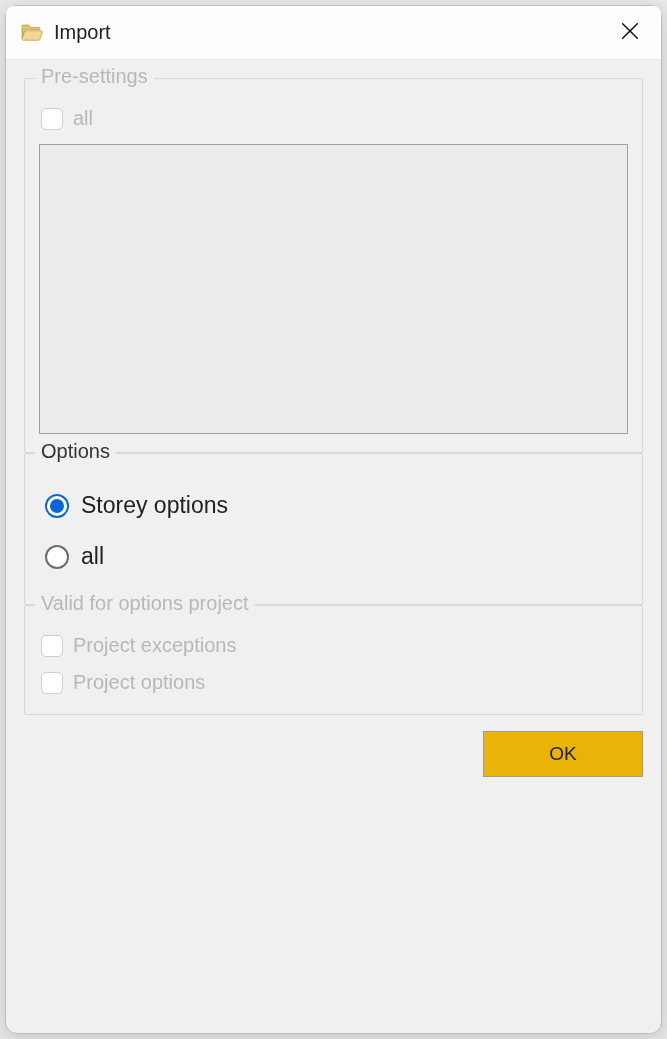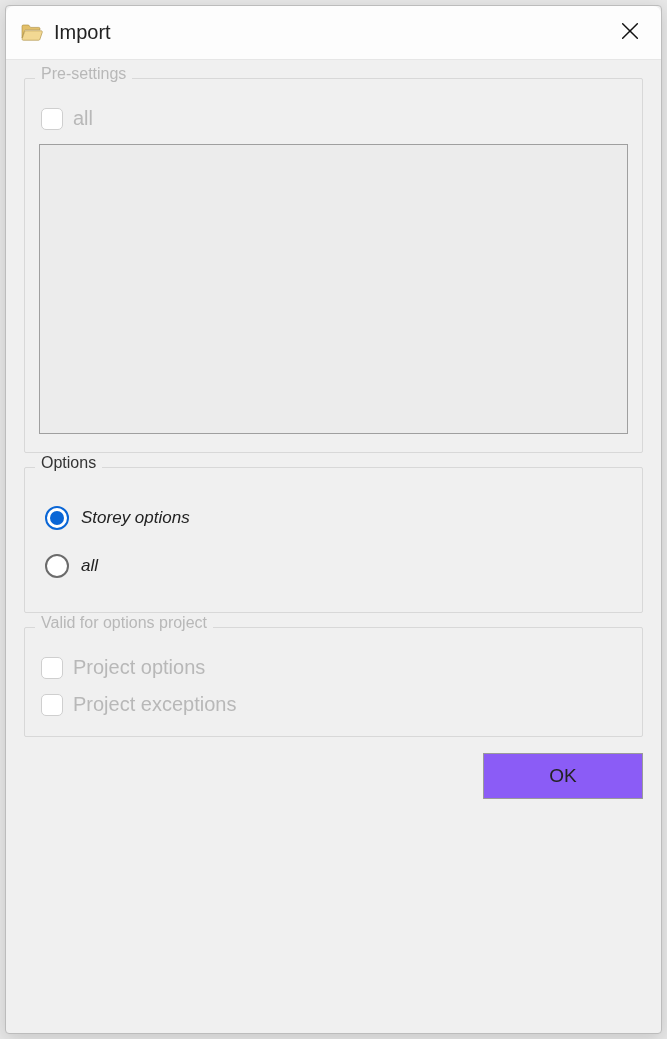--- a/index.html
+++ b/index.html
@@ -16,21 +16,21 @@
       position: relative;
     }
     .dialog {
       position: absolute;
       top: 5px;
       left: 5px;
       right: 5px;
       bottom: 5px;
       background: #f0f0f0;
       border: 1px solid #bcbcbc;
-      border-radius: 4px;
+      border-radius: 12px;
       box-shadow: 0 4px 18px rgba(0,0,0,0.15);
       display: flex;
       flex-direction: column;
     }
     .titlebar {
       display: flex;
       align-items: center;
       padding: 0 8px 0 14px;
       height: 54px;
       background: #fdfdfd;
@@ -66,33 +66,33 @@
       padding: 18px 18px 16px 18px;
       flex: 1;
       display: flex;
       flex-direction: column;
     }
 
     .fieldset {
       border: 1px solid #d8d8d8;
       border-radius: 2px;
       padding: 14px 14px 14px 14px;
-      margin-top: 14px;
+      margin-top: 0;
       position: relative;
     }
     .fieldset:first-child {
       margin-top: 0;
     }
     .legend {
       position: absolute;
       top: -14px;
       left: 10px;
       background: #f0f0f0;
       padding: 0 6px;
-      font-size: 16px;
+      font-size: 20px;
       color: #333;
     }
     .fieldset.disabled .legend { color: #b8b8b8; }
     .fieldset.disabled .chk-label { color: #b8b8b8; }
     .fieldset.disabled .checkbox-box { border-color: #cfcfcf; }
 
     .check-row {
       display: flex;
       align-items: center;
       margin: 14px 0 8px 2px;
@@ -144,41 +144,40 @@
       content: "";
       position: absolute;
       top: 3px;
       left: 3px;
       right: 3px;
       bottom: 3px;
       background: #0a66d6;
       border-radius: 50%;
     }
     .radio-label {
-      font-size: 17px;
+      font-size: 23px;
       color: #222;
-      font-style: italic;
     }
 
     .presettings-fieldset { padding-bottom: 18px; }
     .options-fieldset { padding-bottom: 26px; }
     .valid-fieldset .check-row { margin: 14px 0 4px 2px; }
     .valid-fieldset { padding-bottom: 16px; }
 
     .button-row {
       display: flex;
       justify-content: flex-end;
       gap: 14px;
       margin-top: 16px;
     }
     .btn {
       width: 160px;
       height: 46px;
       border: 1px solid #9a9a9a;
-      background: #8b5cf6;
+      background: #eab308;
       font-size: 19px;
       color: #222;
       display: flex;
       align-items: center;
       justify-content: center;
       cursor: pointer;
     }
   </style>
 </head>
 <body>
@@ -227,25 +226,25 @@
         <span class="radio-outer"></span>
         <span class="radio-label">all</span>
       </div>
     </div>
 
     <div class="fieldset valid-fieldset disabled">
       <div class="legend">Valid for options project</div>
 
       <div class="check-row">
         <span class="checkbox-box"></span>
-        <span class="chk-label">Project options</span>
+        <span class="chk-label">Project exceptions</span>
       </div>
       <div class="check-row">
         <span class="checkbox-box"></span>
-        <span class="chk-label">Project exceptions</span>
+        <span class="chk-label">Project options</span>
       </div>
     </div>
 
     <div class="button-row">
       <div class="btn">OK</div>
     </div>
 
   </div>
 </div>
 

